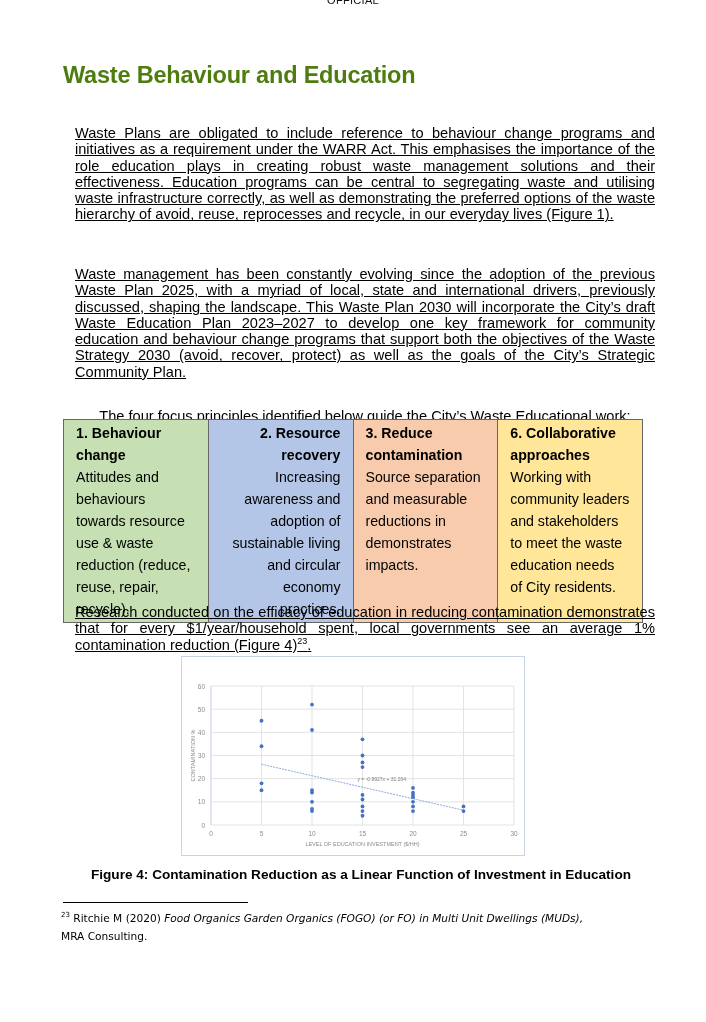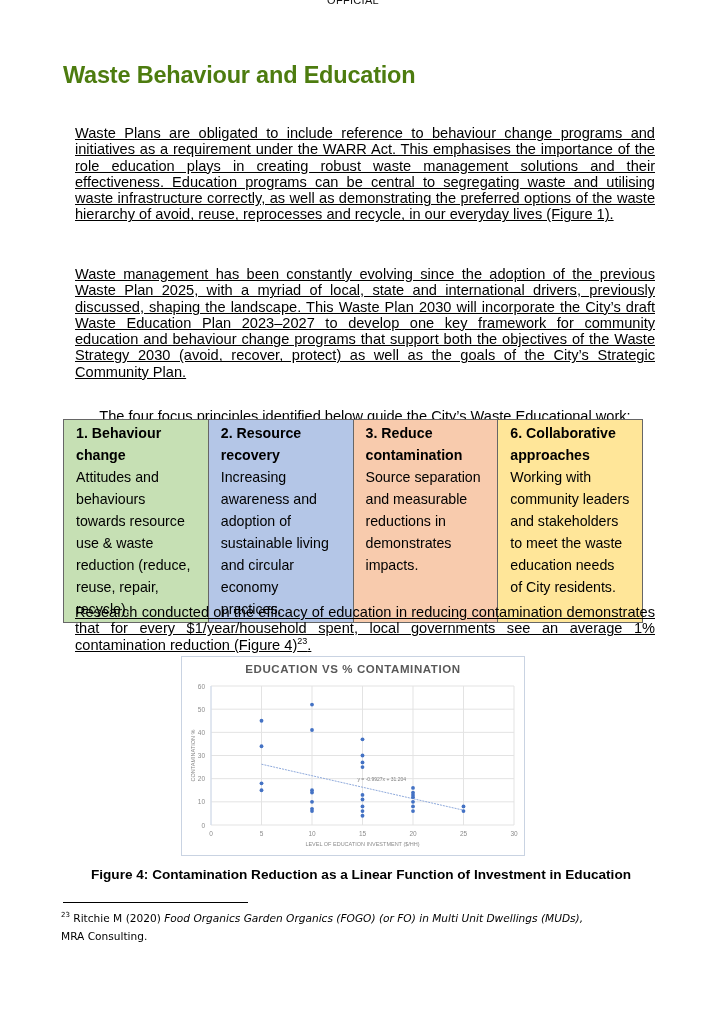--- a/index.html
+++ b/index.html
@@ -14,21 +14,21 @@
   .p1 { top: 109px; }
   .p2 { top: 250px; }
   .p3 { top: 392px; text-align: center; }
   .p4 { top: 588px; }
   sup { font-size: 9px; line-height: 0; }
   .principles { position: absolute; left: 63px; top: 419px; width: 580px; height: 149px;
                 border-collapse: collapse; table-layout: fixed; }
   .principles td { border: 1px solid #666; vertical-align: top; padding: 2px 12px;
                    font-size: 14.2px; line-height: 22px; }
   .principles .c1 { background: #c6e0b4; }
-  .principles .c2 { background: #b4c6e7; }
+  .principles .c2 { background: #b4c6e7; text-align: right; }
   .principles .c3 { background: #f8cbad; }
   .principles .c4 { background: #ffe699; }
   .cell-title { font-weight: bold; display: block; }
   .chart-box { position: absolute; left: 181px; top: 656px; width: 342px; height: 198px;
                border: 1px solid #c9d3e2; background: #fff; }
   .chart-title { position: absolute; left: 0; top: 6px; width: 100%; text-align: center;
                  font-size: 11.5px; font-weight: bold; color: #595959; letter-spacing: 0.6px; }
   .chart-box svg { position: absolute; left: 0; top: 0; }
   .caption { position: absolute; left: 0; top: 859px; width: 706px; text-align: center;
              font-size: 13.6px; font-weight: bold; margin: 8px; }
@@ -67,21 +67,20 @@
       <span class="cell-title">6. Collaborative approaches</span>
       <span>Working with community leaders and stakeholders to meet the waste education needs of City residents.</span>
     </td>
   </tr>
 </tbody>
   </table>
 
 <p class="para p4"><span>Research conducted on the efficacy of education in reducing contamination demonstrates that for every $1/year/household spent, local governments see an average 1% contamination reduction (Figure 4)</span><sup>23</sup>.</p>
 
 <div class="chart-box">
-  <div class="chart-title">EDUCATION VS % CONTAMINATION</div>
   <svg id="chart-svg" width="342" height="198">
       <line x1="29" x2="332" y1="168" y2="168" stroke="#e3e3e3" stroke-width="1"></line>
       <text x="23" y="170.5" font-size="6.5" fill="#8c8c8c" text-anchor="end" font-family="Liberation Sans, sans-serif">0</text>
       <line x1="29" x2="332" y1="144.83333333333334" y2="144.83333333333334" stroke="#e3e3e3" stroke-width="1"></line>
       <text x="23" y="147.33333333333334" font-size="6.5" fill="#8c8c8c" text-anchor="end" font-family="Liberation Sans, sans-serif">10</text>
       <line x1="29" x2="332" y1="121.66666666666667" y2="121.66666666666667" stroke="#e3e3e3" stroke-width="1"></line>
       <text x="23" y="124.16666666666667" font-size="6.5" fill="#8c8c8c" text-anchor="end" font-family="Liberation Sans, sans-serif">20</text>
       <line x1="29" x2="332" y1="98.5" y2="98.5" stroke="#e3e3e3" stroke-width="1"></line>
       <text x="23" y="101" font-size="6.5" fill="#8c8c8c" text-anchor="end" font-family="Liberation Sans, sans-serif">30</text>
       <line x1="29" x2="332" y1="75.33333333333334" y2="75.33333333333334" stroke="#e3e3e3" stroke-width="1"></line>

